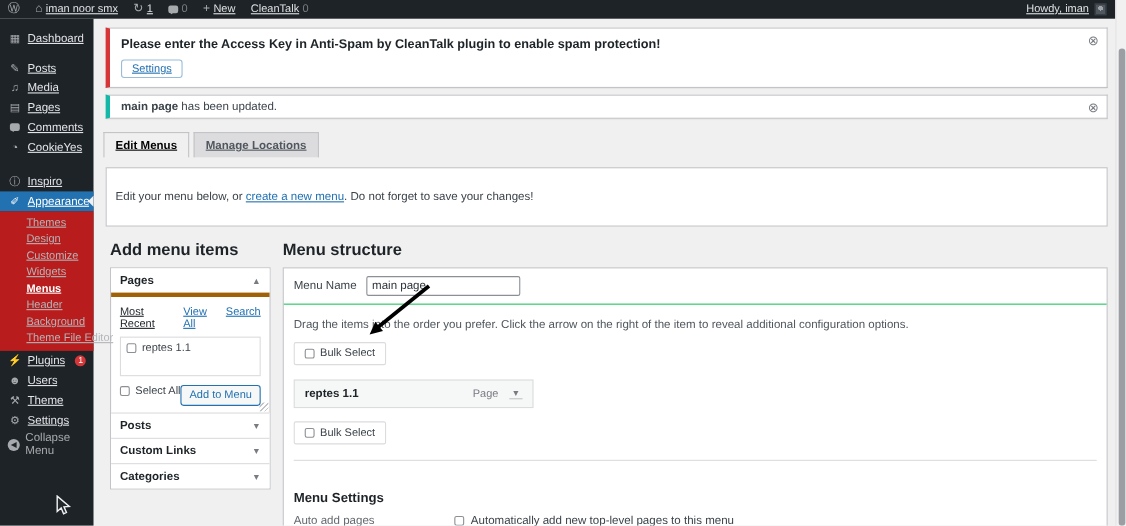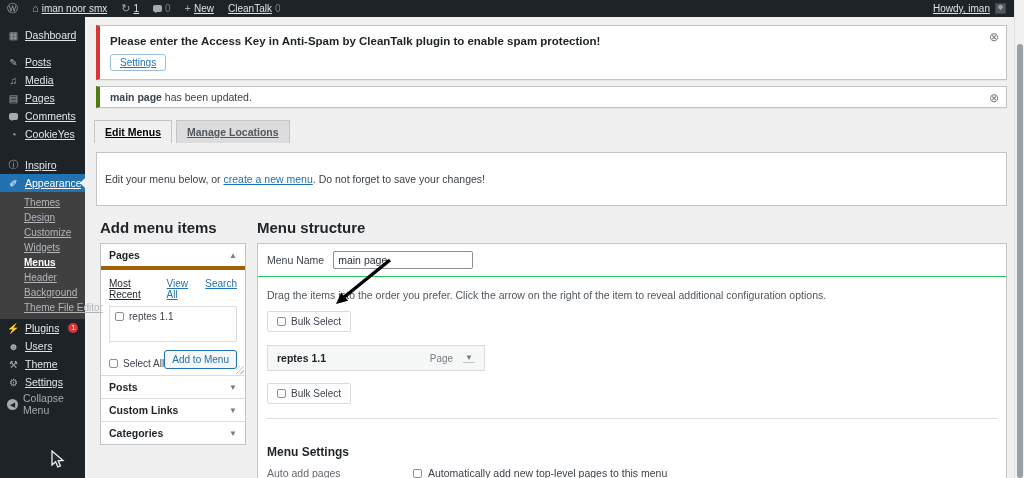--- a/index.html
+++ b/index.html
@@ -24,36 +24,36 @@
 
   
   #sidebar { position:absolute; top:17px; left:0; bottom:0; width:85px; background:#1d2327; color:#e2e4e7; z-index:40; }
   .sb-item { display:flex; align-items:center; gap:5px; padding:3px 4px 3px 7px; font-size:10.5px; cursor:pointer; position:relative; height:18px; }
   .sb-item .ic { width:13px; text-align:center; font-size:10px; color:#a7aaad; flex:0 0 13px; }
   .sb-item .lbl { text-decoration:underline; white-space:nowrap; overflow:hidden; }
   .sb-item.active { background:#2271b1; color:#fff; }
   .sb-item.active .ic { color:#fff; }
   .sb-item.active .notch { position:absolute; right:0; top:50%; margin-top:-5px; width:0; height:0; border:5px solid transparent; border-right-color:#f0f0f1; }
   .sb-gap1 { height:9px; } .sb-gap2 { height:13px; }
-  #appearance-submenu { background:#404040; padding:3px 0 4px; }
+  #appearance-submenu { background:#b91c1c; padding:3px 0 4px; }
   .sub-item { padding:2px 4px 2px 24px; font-size:10px; color:#b2b6ba; cursor:pointer; height:15px; white-space:nowrap; }
   .sub-item span { text-decoration:underline; }
   .sub-item.current { color:#fff; font-weight:bold; }
   .badge { display:inline-block; margin-left:4px; background:#d63638; color:#fff; font-size:8px; line-height:10px; min-width:10px; border-radius:6px; text-align:center; padding:0 2px; text-decoration:none; }
   .collapse-ic { width:11px; height:11px; border-radius:50%; background:#a7aaad; color:#1d2327; font-size:7px; line-height:11px; text-align:center; flex:0 0 11px; }
   #collapse-item { margin-top:4px; color:#a7aaad; }
 
   
   #main { position:absolute; top:17px; left:85px; width:929px; bottom:0; background:#f0f0f1; overflow:hidden; }
 
   .notice { background:#fff; border:1px solid #c3c4c7; box-shadow:0 1px 1px rgba(0,0,0,.04); position:relative; margin:0 7px 0 11px; }
   #notice-accesskey { margin-top:8px; border-left:4px solid #d63638; padding:9px 28px 8px 10px; }
   #notice-accesskey .msg { font-weight:bold; font-size:11.5px; color:#1d2327; }
   .settings-btn { display:inline-block; margin-top:7px; background:#fff; border:1px solid #99bcd8; border-radius:3px; color:#2271b1; font-size:10px; padding:2px 9px; cursor:pointer; text-decoration:underline; }
-  #notice-updated { margin-top:6px; border-left:4px solid #4d7c0f; padding:4px 28px 4px 10px; font-size:10.5px; }
+  #notice-updated { margin-top:6px; border-left:4px solid #14b8a6; padding:4px 28px 4px 10px; font-size:10.5px; }
   .dismiss { position:absolute; top:5px; right:7px; color:#787c82; font-size:12px; line-height:1; cursor:pointer; }
 
   .nav-tabs { margin:12px 0 2px 9px; display:flex; gap:4px; }
   .nav-tab { border:1px solid #c3c4c7; border-bottom:none; background:#dcdcde; color:#50575e; font-size:10.5px; font-weight:bold; padding:5px 10px 4px; cursor:pointer; text-decoration:underline; }
   .nav-tab.active { background:#f0f0f1; color:#000; padding-bottom:5px; }
 
   #instruction { margin:9px 7px 0 11px; background:#fff; border:1px solid #c3c4c7; font-size:10.5px; padding:20px 8px; color:#3c434a; }
   #instruction a { color:#2271b1; text-decoration:underline; cursor:pointer; }
 
   #columns { position:relative; margin:13px 7px 0 15px; }
@@ -67,21 +67,21 @@
   .acc-header:first-child { border-top:none; }
   .acc-arrow { color:#787c82; font-size:8px; }
   #pages-body { padding:8px 8px 6px; border-top:4px solid #a16207; position:relative; }
   .quick-tabs { display:flex; gap:8px; font-size:10px; margin-bottom:6px; }
   .quick-tab { color:#2271b1; text-decoration:underline; cursor:pointer; }
   .quick-tab.active { color:#1d2327; }
   .page-list { border:1px solid #dcdcde; background:#fff; height:36px; padding:4px 5px; }
   .cb-row { display:flex; align-items:center; gap:5px; font-size:10px; color:#3c434a; }
   .cb { width:9px; height:9px; border:1px solid #8c8f94; border-radius:2px; background:#fff; display:inline-block; flex:0 0 9px; cursor:pointer; }
   .cb.checked { background:#2271b1; border-color:#2271b1; color:#fff; font-size:8px; line-height:9px; text-align:center; }
-  .pages-actions { display:flex; justify-content:space-between; align-items:flex-end; margin-top:8px; }
+  .pages-actions { display:flex; justify-content:space-between; align-items:flex-start; margin-top:8px; }
   .add-btn { background:#f6f7f7; border:1px solid #2271b1; border-radius:3px; color:#2271b1; font-size:10px; padding:3px 7px; cursor:pointer; }
   .resize-handle { position:absolute; right:1px; bottom:1px; width:8px; height:8px; background:repeating-linear-gradient(-45deg, transparent 0 2px, #c3c4c7 2px 3px); cursor:nwse-resize; }
 
   
   #menu-card { background:#fff; border:1px solid #c3c4c7; }
   #name-row { display:flex; align-items:center; gap:9px; padding:7px 9px; border-bottom:1px solid #22c55e; }
   #name-row label { font-size:10.5px; color:#3c434a; }
   #menu-name-input { width:140px; height:18px; border:1px solid #8c8f94; border-radius:2px; font-size:10.5px; padding:0 4px; color:#2c3338; font-family:"Liberation Sans",sans-serif; }
   #card-body { padding:9px 9px 0; }
   #drag-hint { font-size:10.5px; color:#50575e; margin:3px 0 10px; }

